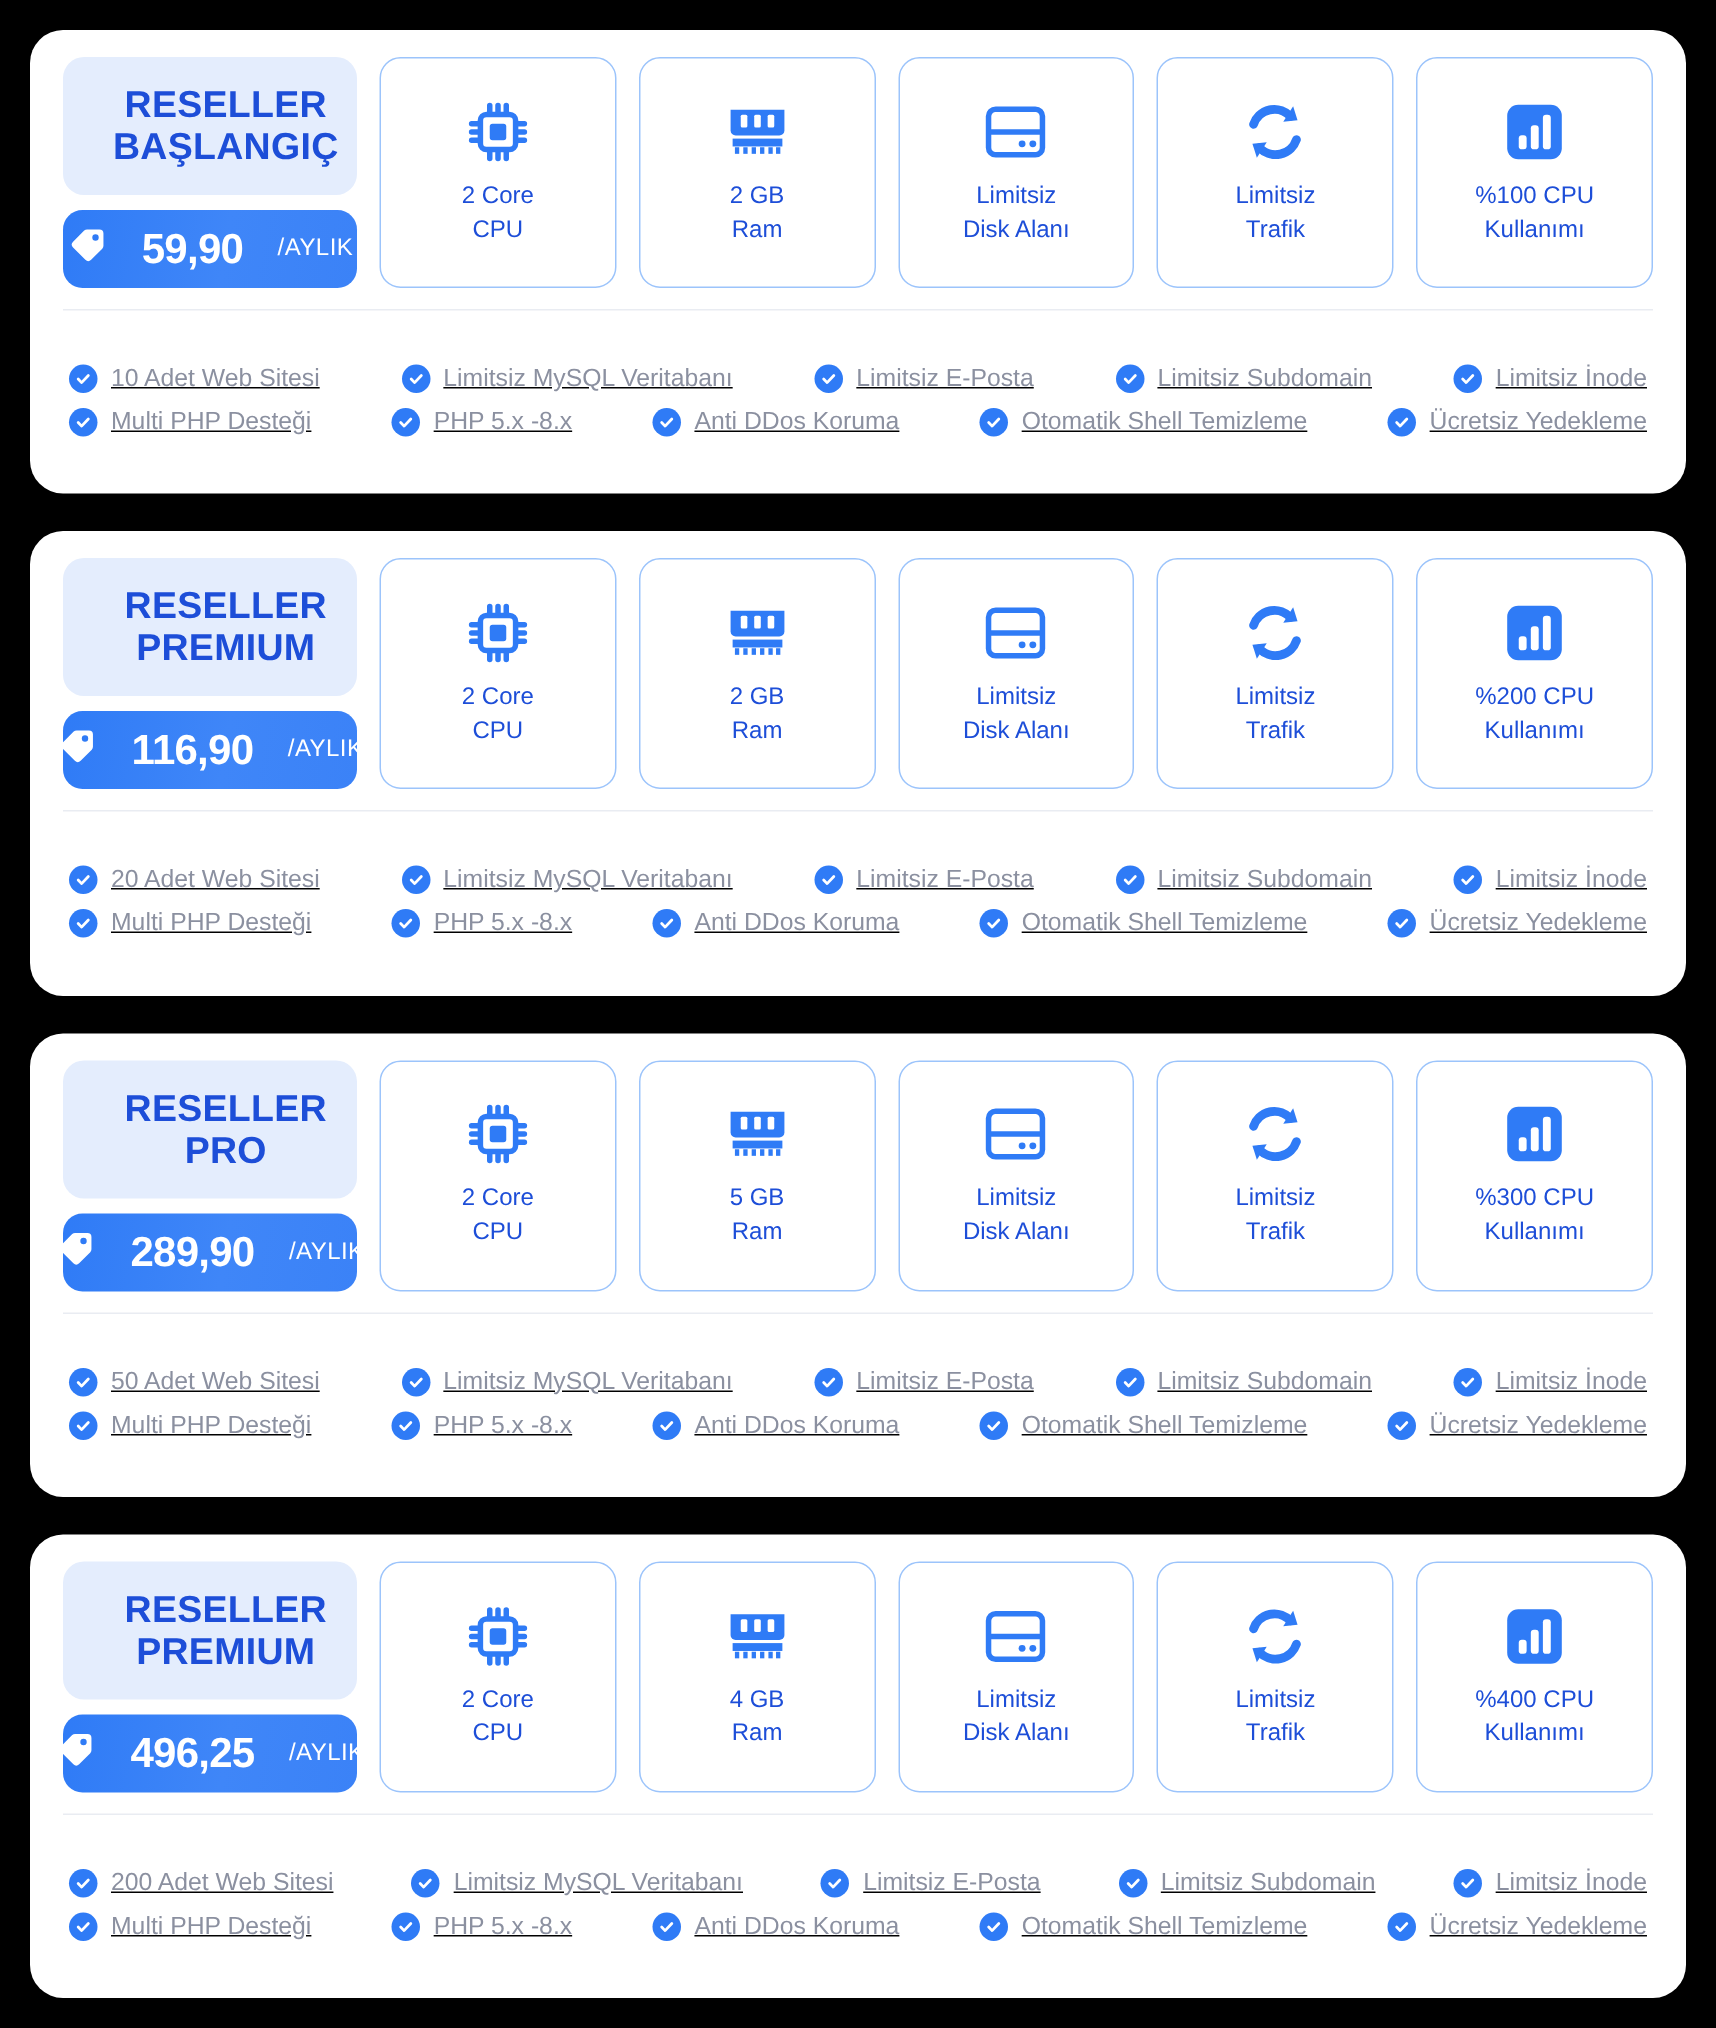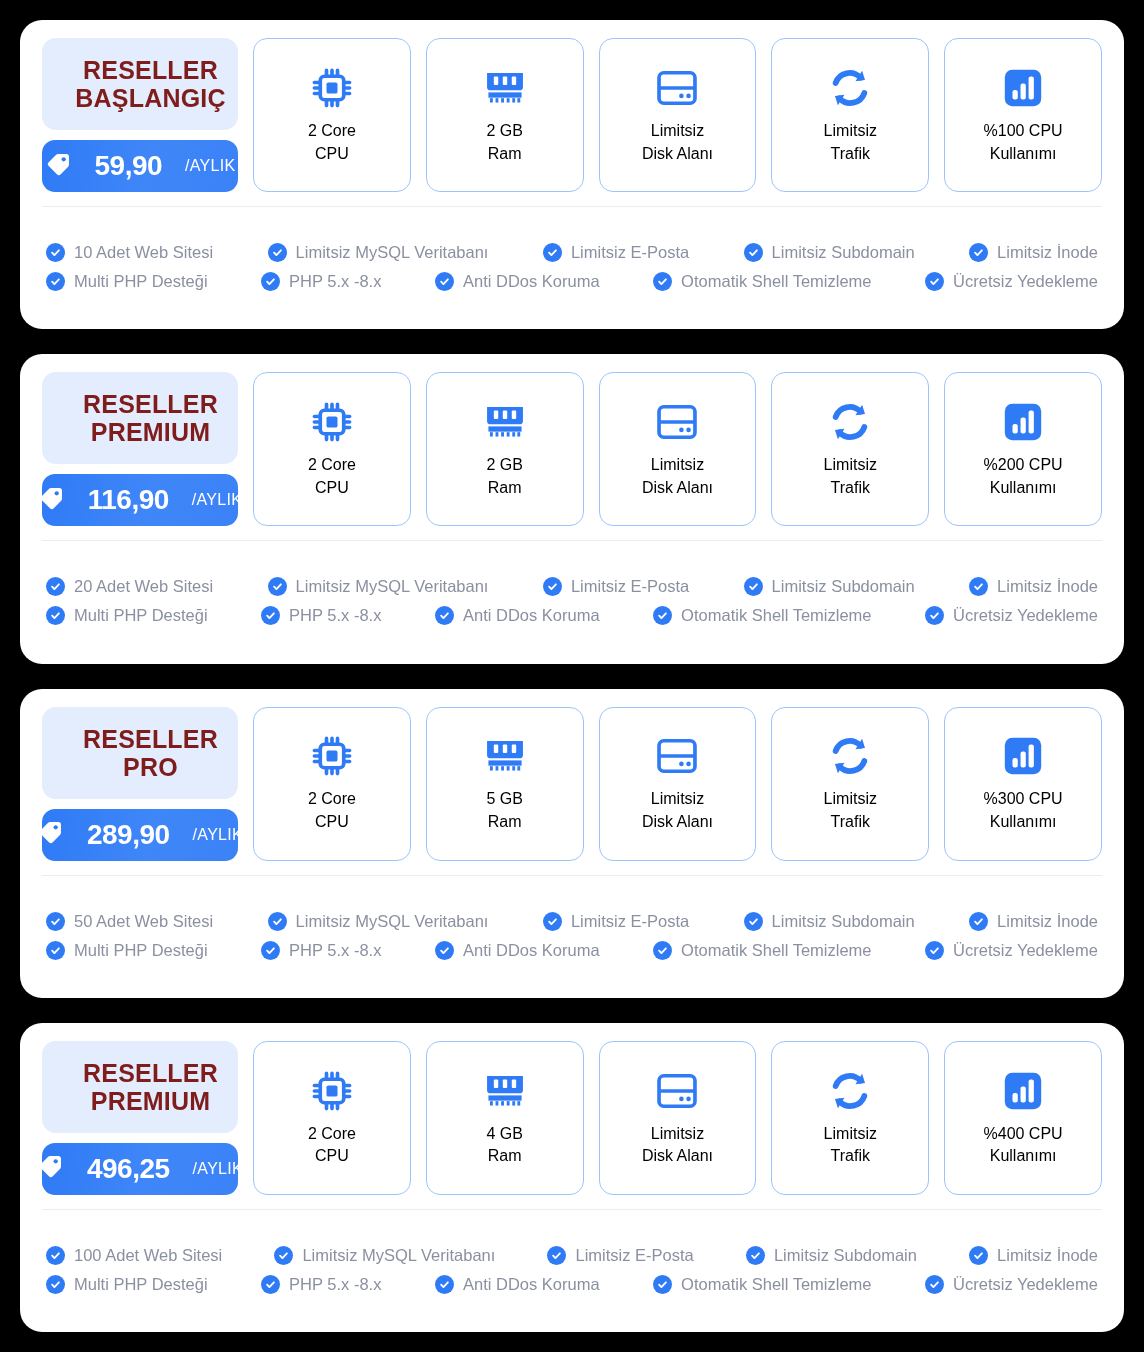--- a/index.html
+++ b/index.html
@@ -46,21 +46,21 @@
     background: #e4edfd;
     border-radius: 14px;
     height: 92px;
     display: flex;
     flex-direction: column;
     align-items: center;
     justify-content: center;
     line-height: 1.12;
   }
   .plan-name-line {
-    color: #7f1d1d;
+    color: #1d4ed8;
     font-size: 25px;
     font-weight: bold;
     letter-spacing: 0.2px;
     text-align: right;
     margin-left: 21px;
   }
   .price-badge {
     height: 52px;
     border-radius: 13px;
     background: linear-gradient(100deg, #2f7bf6 0%, #3f86f8 55%, #3b82f7 100%);
@@ -97,21 +97,21 @@
     display: flex;
     flex-direction: column;
     align-items: center;
     justify-content: center;
     gap: 9px;
     padding: 8px 4px;
   }
   .spec-icon { height: 46px; display: flex; align-items: center; justify-content: center; }
   .spec-text {
     text-align: center;
-    color: #000000;
+    color: #1d4ed8;
     font-size: 16px;
     line-height: 1.42;
   }
   
   .divider {
     height: 1px;
     background: #e9ecf2;
     margin: 0 22px;
   }
   .features {
@@ -126,20 +126,21 @@
     display: flex;
     align-items: center;
     justify-content: space-between;
     gap: 8px;
   }
   .feature-item {
     display: flex;
     align-items: center;
     gap: 9px;
     white-space: nowrap;
+    text-decoration: underline;
   }
   .check-circle {
     flex: 0 0 auto;
     width: 19px;
     height: 19px;
     border-radius: 50%;
     background: #2f7bf6;
     display: flex;
     align-items: center;
     justify-content: center;
@@ -847,21 +848,21 @@
     <div class="divider"></div>
 
     <div class="features">
       <div class="feature-row">
         <div class="feature-item">
       <span class="check-circle">
               <svg width="11" height="11" viewBox="0 0 12 12" fill="none">
         <path d="M2.3 6.2l2.5 2.6 4.9-5.2" stroke="#fff" stroke-width="2" stroke-linecap="round" stroke-linejoin="round"></path>
               </svg>
             </span>
-      <span class="feature-label">100 Adet Web Sitesi</span>
+      <span class="feature-label">200 Adet Web Sitesi</span>
     </div>
           <div class="feature-item">
       <span class="check-circle">
               <svg width="11" height="11" viewBox="0 0 12 12" fill="none">
         <path d="M2.3 6.2l2.5 2.6 4.9-5.2" stroke="#fff" stroke-width="2" stroke-linecap="round" stroke-linejoin="round"></path>
               </svg>
             </span>
       <span class="feature-label">Limitsiz MySQL Veritabanı</span>
     </div>
           <div class="feature-item">

